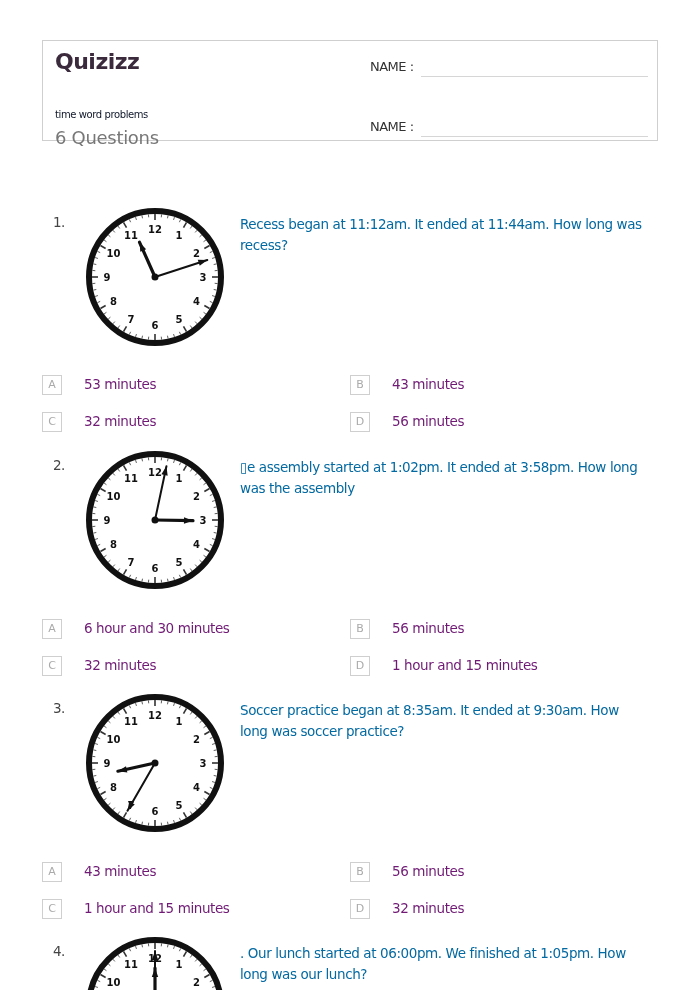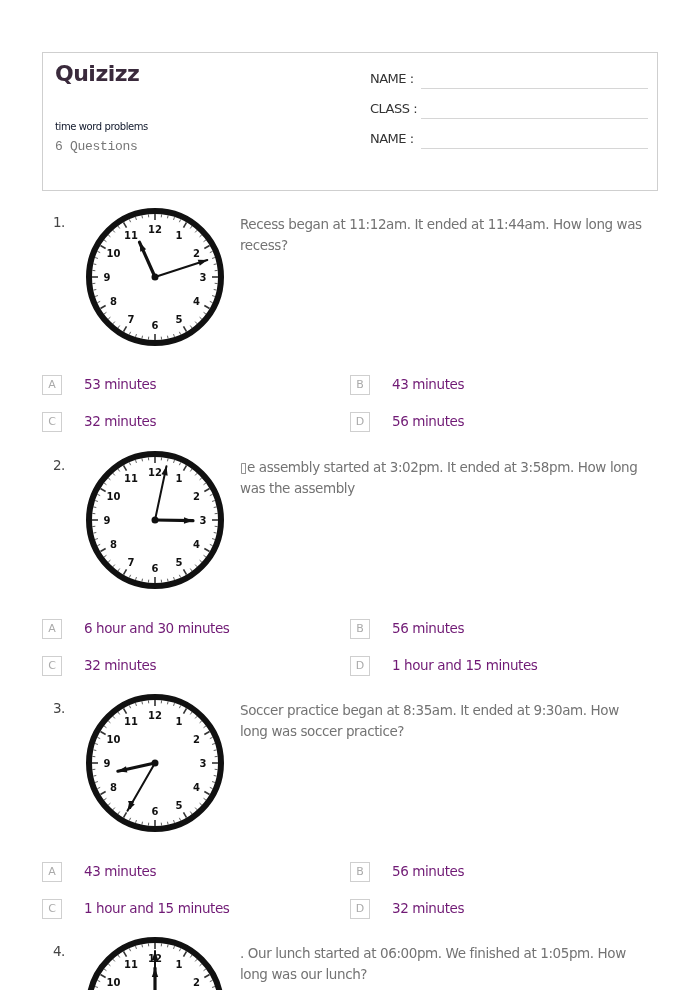--- a/index.html
+++ b/index.html
@@ -1,62 +1,58 @@
 <!DOCTYPE html>
 <html><head>
   <meta charset="utf-8">
   <style>
     * { box-sizing: border-box; margin: 0; padding: 0; }
     html, body { width: 700px; height: 990px; background: #ffffff; overflow: hidden; }
     body { font-family: "DejaVu Sans", "Liberation Sans", sans-serif; color: #333; position: relative; }
 
     .header-box {
-      position: absolute; left: 42px; top: 52px; width: 616px; height: 139px;
+      position: absolute; left: 42px; top: 40px; width: 616px; height: 101px;
       border: 1px solid #cfcfcf;
     }
     .logo {
       position: absolute; left: 12px; top: 8px; font-size: 22px; font-weight: bold;
       color: #3a2a3c; letter-spacing: -0.5px; font-family: "DejaVu Sans", sans-serif;
     }
     .ws-title { position: absolute; left: 12px; top: 68px; font-size: 10px; color: #0f172a; letter-spacing: -0.4px; }
-    .ws-count { position: absolute; left: 12px; top: 86px; font-size: 13px; color: #777; letter-spacing: -0.3px; font-family: Liberation Mono, monospace; }
+    .ws-count { position: absolute; left: 12px; top: 86px; font-size: 18px; color: #777; letter-spacing: -0.3px; }
 
     .field { position: absolute; left: 327px; width: 278px; height: 20px; }
     .field-label { position: absolute; left: 0; top: 0; font-size: 13px; color: #333; letter-spacing: -0.5px; }
     .field-line { position: absolute; left: 51px; right: 0; top: 17px; border-bottom: 1px solid #d6d6d6; }
 
     .question { position: absolute; left: 0; width: 700px; }
     .q-num { position: absolute; left: 53px; top: 0; font-size: 13.5px; color: #444; letter-spacing: -0.5px; }
     .q-clock { position: absolute; left: 84px; top: -8px; width: 142px; height: 142px; }
     .q-text {
       position: absolute; left: 240px; top: 0; width: 410px; font-size: 13.5px;
-      line-height: 21px; color: #737373; letter-spacing: -0.4px;
+      line-height: 21px; color: #0369a1; letter-spacing: -0.4px;
     }
 
     .option { position: absolute; height: 20px; }
     .opt-letter {
       position: absolute; left: 0; top: 0; width: 20px; height: 20px;
       border: 1px solid #cfcfcf; font-size: 11px; color: #aaa; text-align: center; line-height: 18px;
     }
     .opt-text { position: absolute; left: 42px; top: 1px; font-size: 13.5px; color: #701a75; white-space: nowrap; letter-spacing: -0.4px; }
   </style>
 </head>
 <body>
 
 <div class="header-box">
   <div class="logo">Quizizz</div>
   <div class="ws-title">time word problems</div>
   <div class="ws-count">6 Questions</div>
 
   <div class="field" style="top:18px;">
     <span class="field-label">NAME :</span>
-    <div class="field-line"></div>
-  </div>
-  <div class="field" style="top:48px;">
-    <span class="field-label">CLASS :</span>
     <div class="field-line"></div>
   </div>
   <div class="field" style="top:78px;">
     <span class="field-label">NAME  :</span>
     <div class="field-line"></div>
   </div>
 </div>
 
 <div class="question" style="top:214px;">
   <span class="q-num">1.</span>
@@ -234,21 +230,21 @@
       <text x="23" y="75.00000000000001" text-anchor="middle" font-size="10" font-weight="bold" fill="#111" font-family="DejaVu Sans, sans-serif">9</text>
       <text x="29.430780618346944" y="50.99999999999999" text-anchor="middle" font-size="10" font-weight="bold" fill="#111" font-family="DejaVu Sans, sans-serif">10</text>
       <text x="46.99999999999998" y="33.43078061834696" text-anchor="middle" font-size="10" font-weight="bold" fill="#111" font-family="DejaVu Sans, sans-serif">11</text>
       <text x="70.99999999999999" y="27" text-anchor="middle" font-size="10" font-weight="bold" fill="#111" font-family="DejaVu Sans, sans-serif">12</text>
       <line x1="71" y1="71" x2="108.99421241594287" y2="71.66319144461676" stroke="#111" stroke-width="3.2" stroke-linecap="round"></line>
       <polygon points="108.99421241594287,71.66319144461676 99.93973545893604,74.70563241118167 100.05143086013464,68.30660716218075" fill="#111"></polygon>
       <line x1="71" y1="71" x2="82.43514299497676" y2="17.201881959640687" stroke="#111" stroke-width="2" stroke-linecap="round"></line>
       <polygon points="82.43514299497676,17.201881959640687 83.69401009996511,26.670527776861768 77.43386545526874,25.33989295562811" fill="#111"></polygon>
       <circle cx="71" cy="71" r="3.5" fill="#111"></circle>
     </svg>
-  <div class="q-text">▯e assembly started at 3:02pm. It ended at 3:58pm. How long was the assembly</div>
+  <div class="q-text">▯e assembly started at 1:02pm. It ended at 3:58pm. How long was the assembly</div>
 </div>
 <div class="option" style="left:42px; top:619px;">
   <span class="opt-letter">A</span>
   <span class="opt-text">6 hour and 30 minutes</span>
 </div>
 <div class="option" style="left:350px; top:619px;">
   <span class="opt-letter">B</span>
   <span class="opt-text">56 minutes</span>
 </div>
 <div class="option" style="left:42px; top:656px;">

